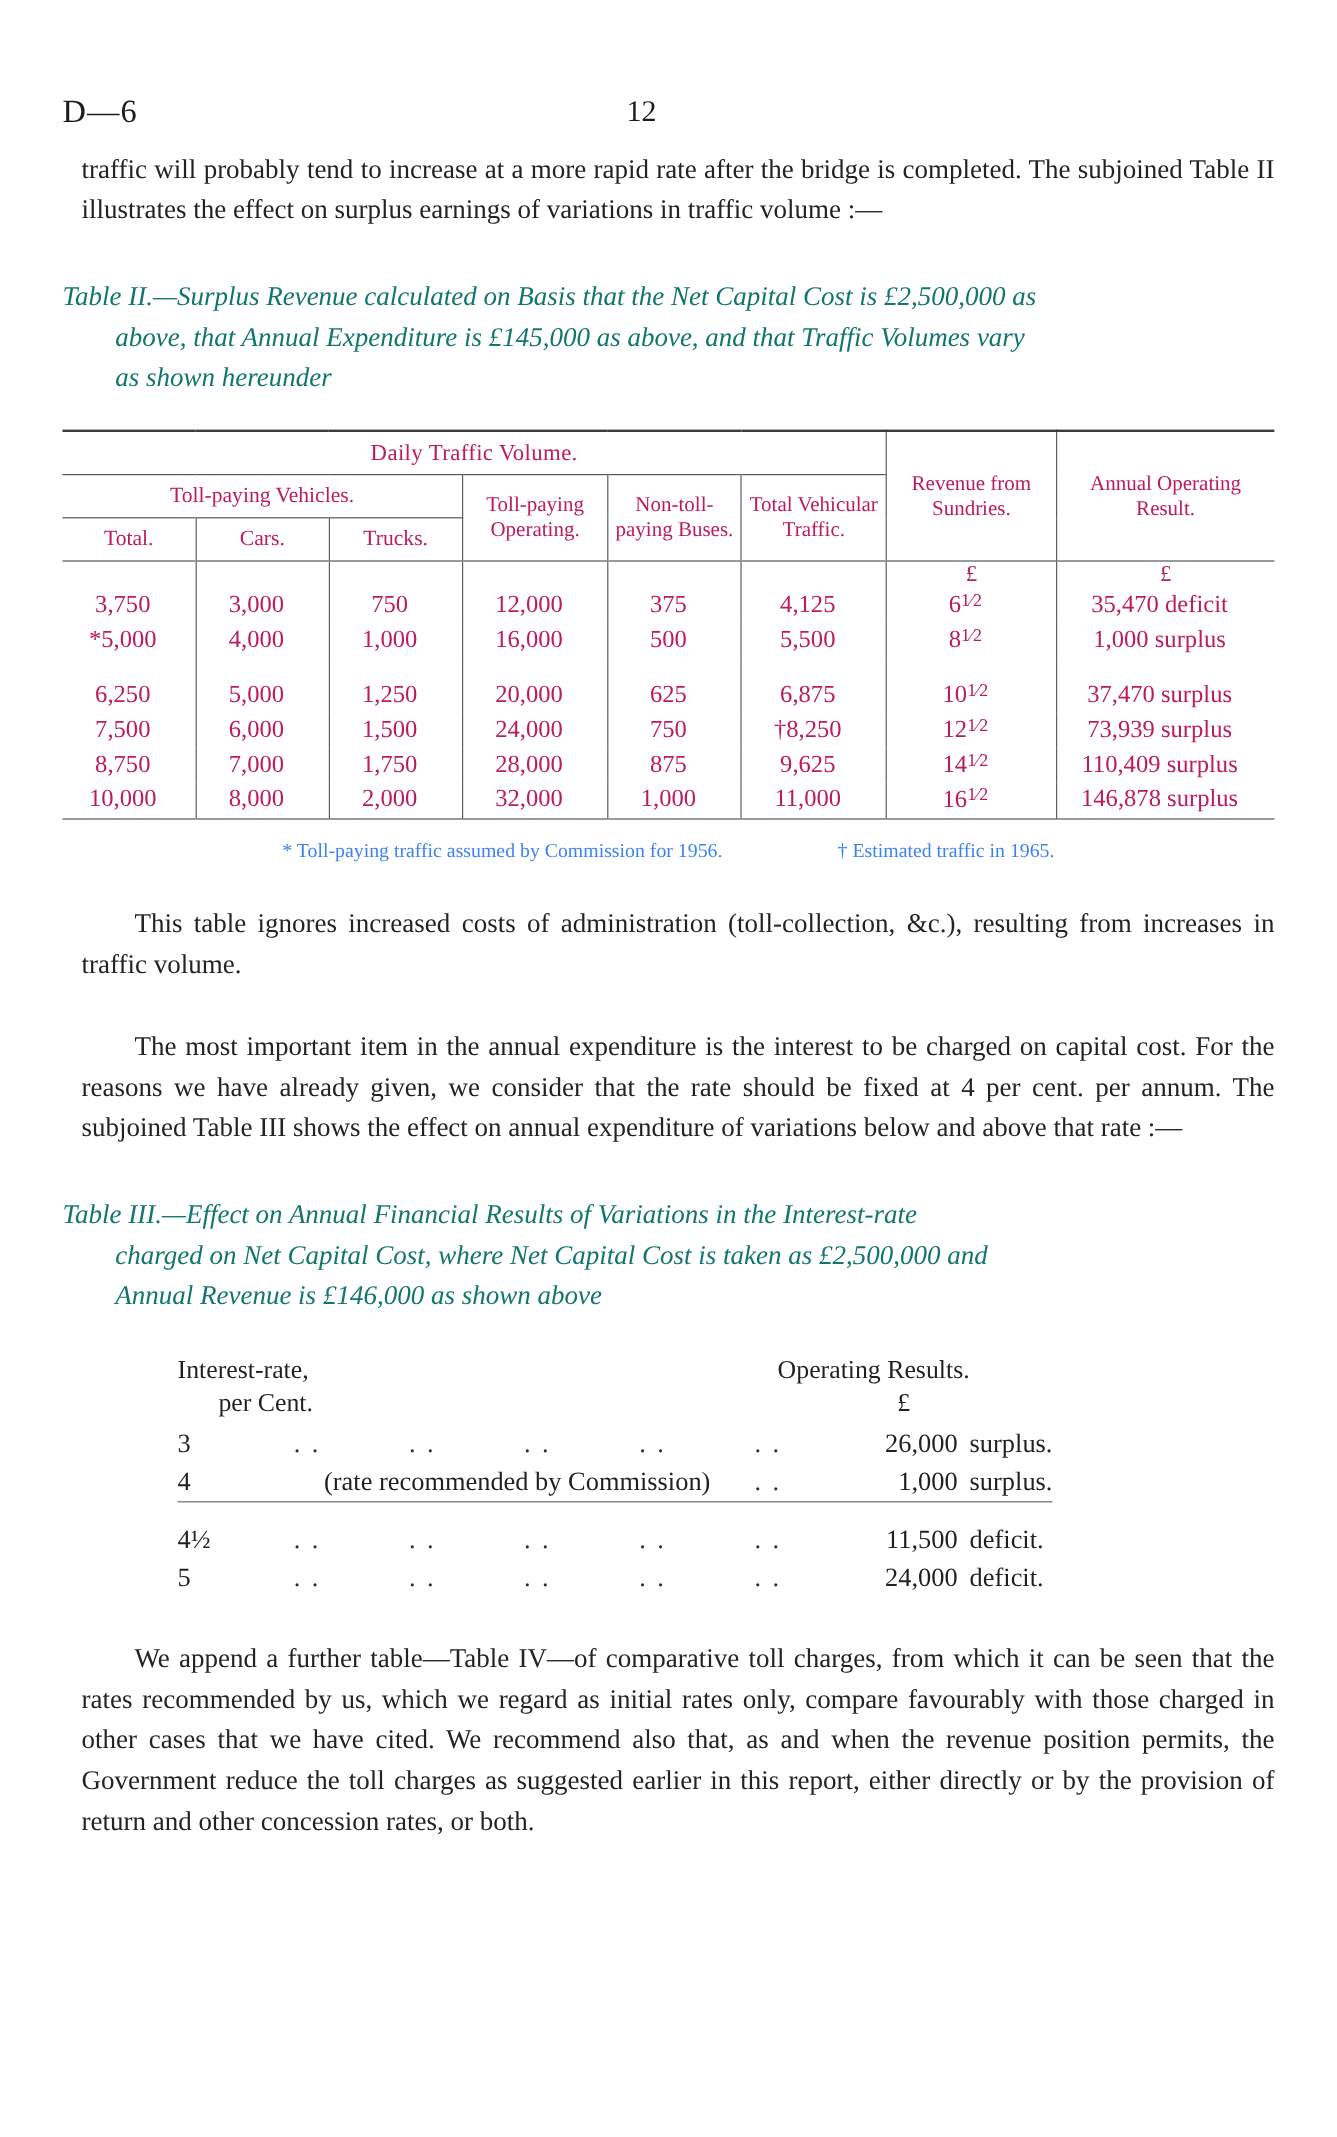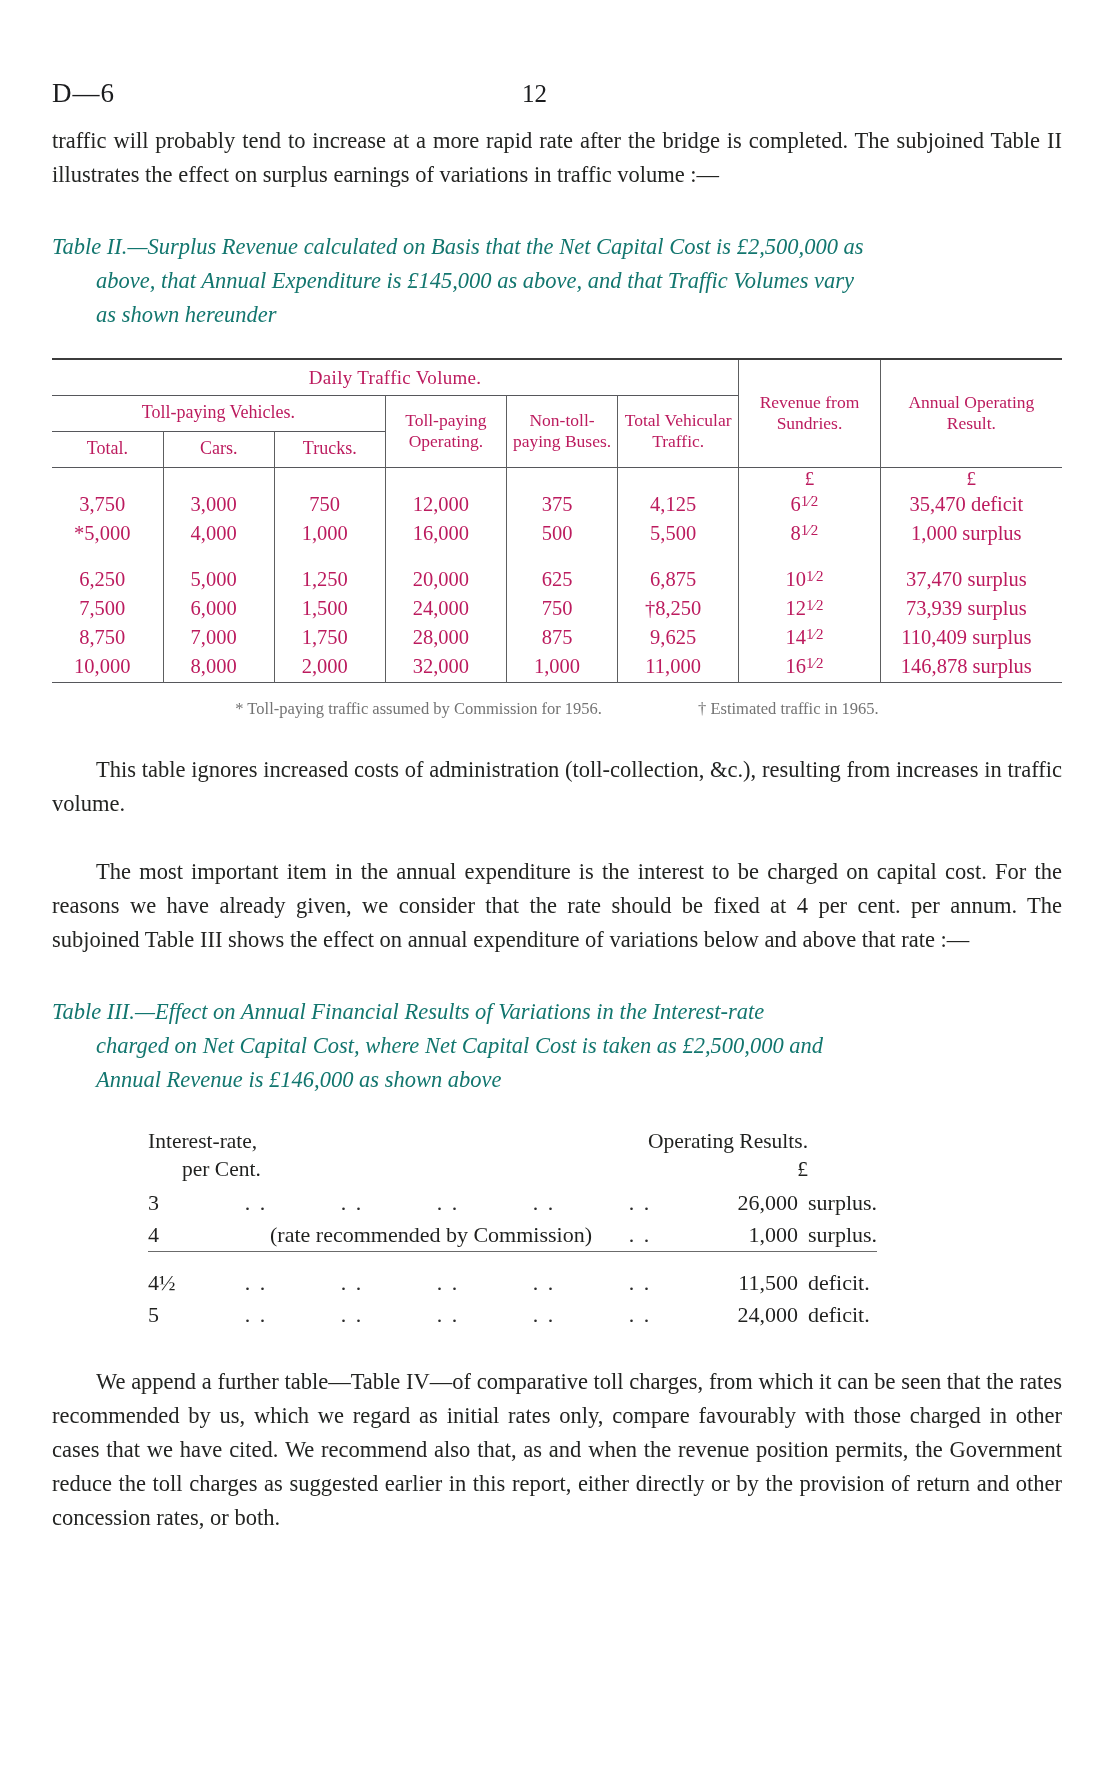--- a/index.html
+++ b/index.html
@@ -42,21 +42,21 @@
     top: 2px;
     font-size: 25px;
     color: #18191b;
   }
   
   .para {
     font-size: 22.5px;
     line-height: 34px;
     text-align: justify;
     color: #20211f;
-    margin: 0 0 6px 0;
+    margin: 0 0 6px 16px;
   }
   .para.indent { text-indent: 44px; }
   .spaced { margin-top: 34px; }
 
   .caption {
     font-style: italic;
     font-size: 22.5px;
     line-height: 34px;
     margin: 38px 0 6px 0;
     color: #0f766e;
@@ -106,21 +106,21 @@
     padding: 3px 10px 3px 0 !important;
     text-align: center;
   }
   .row-gap td { height: 16px; }
   .currency-row td { font-size: 19px; padding-bottom: 0 !important; }
   .frac { font-size: 15px; vertical-align: 0.35em; }
   .res { text-align: center; }
   .footnotes {
     margin-top: 12px;
     font-size: 16.5px;
-    color: #737373;
+    color: #3b82f6;
     display: flex;
     justify-content: center;
     gap: 96px;
   }
   
   .t3-wrap {
     margin-top: 30px;
     padding-left: 96px;
     font-size: 21.5px;
     color: #1d1e1c;
@@ -128,21 +128,21 @@
   .t3-head {
     display: flex;
     margin-bottom: 4px;
   }
   .t3-head .left {
     width: 500px;
     text-align: left;
     line-height: 28px;
   }
   .t3-head .left .l2 { padding-left: 34px; }
-  .t3-head .right { text-align: right; line-height: 28px;}
+  .t3-head .right { text-align: center; line-height: 28px;}
   .t3-head .right .cur { padding-left: 50px; }
   table.t3 {
     border-collapse: collapse;
     font-size: 22px;
   }
   table.t3 td {
     padding: 3px 0;
     white-space: nowrap;
   }
   .t3-rate { width: 60px; text-align: left; }

